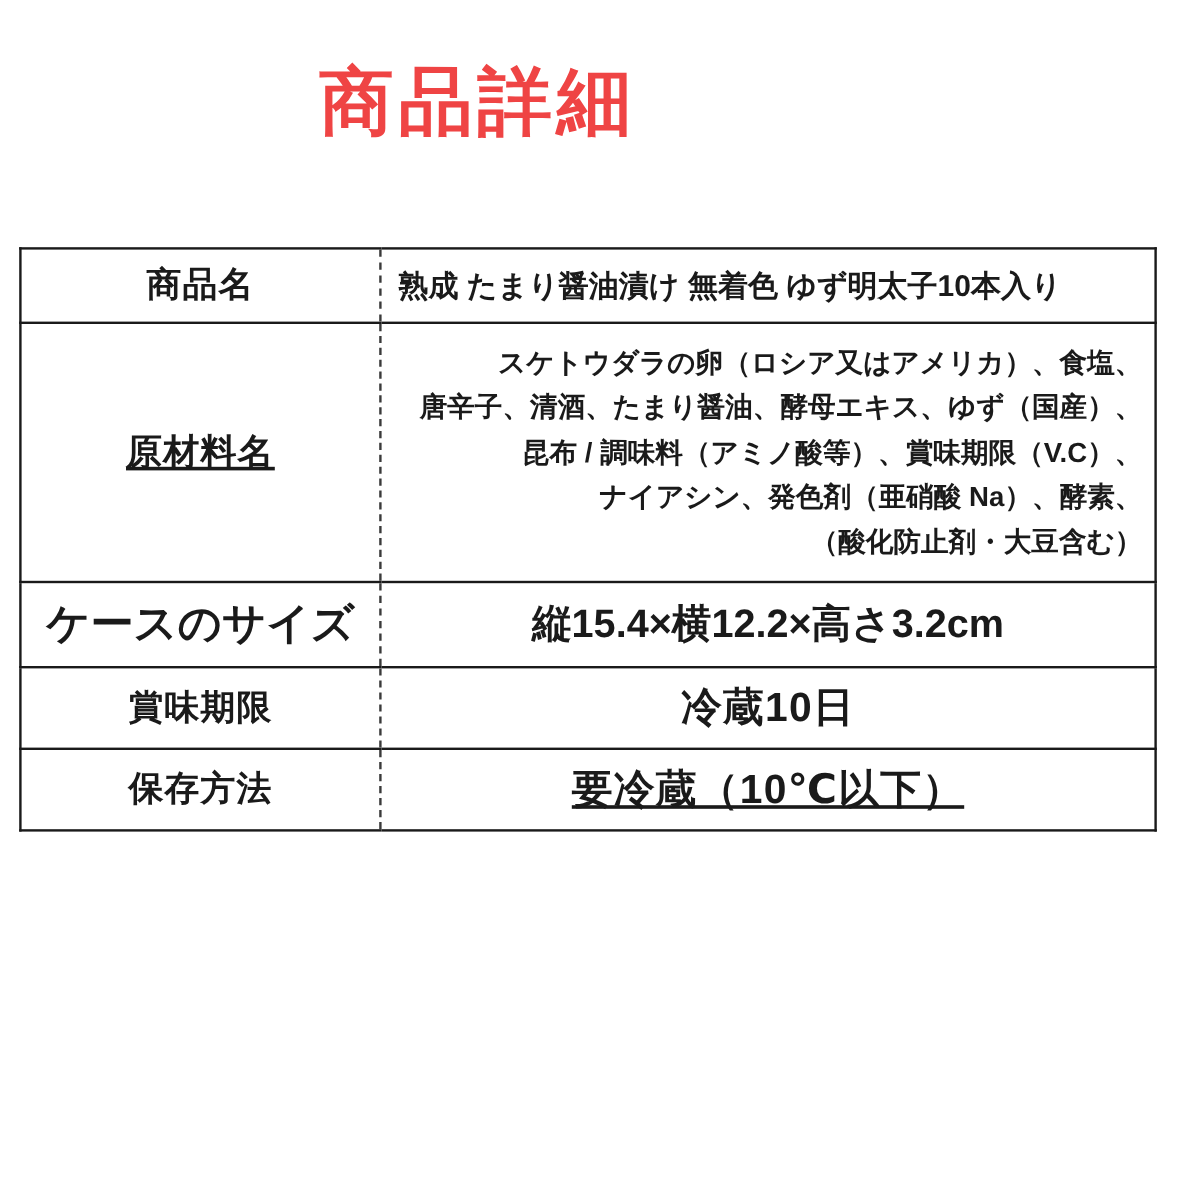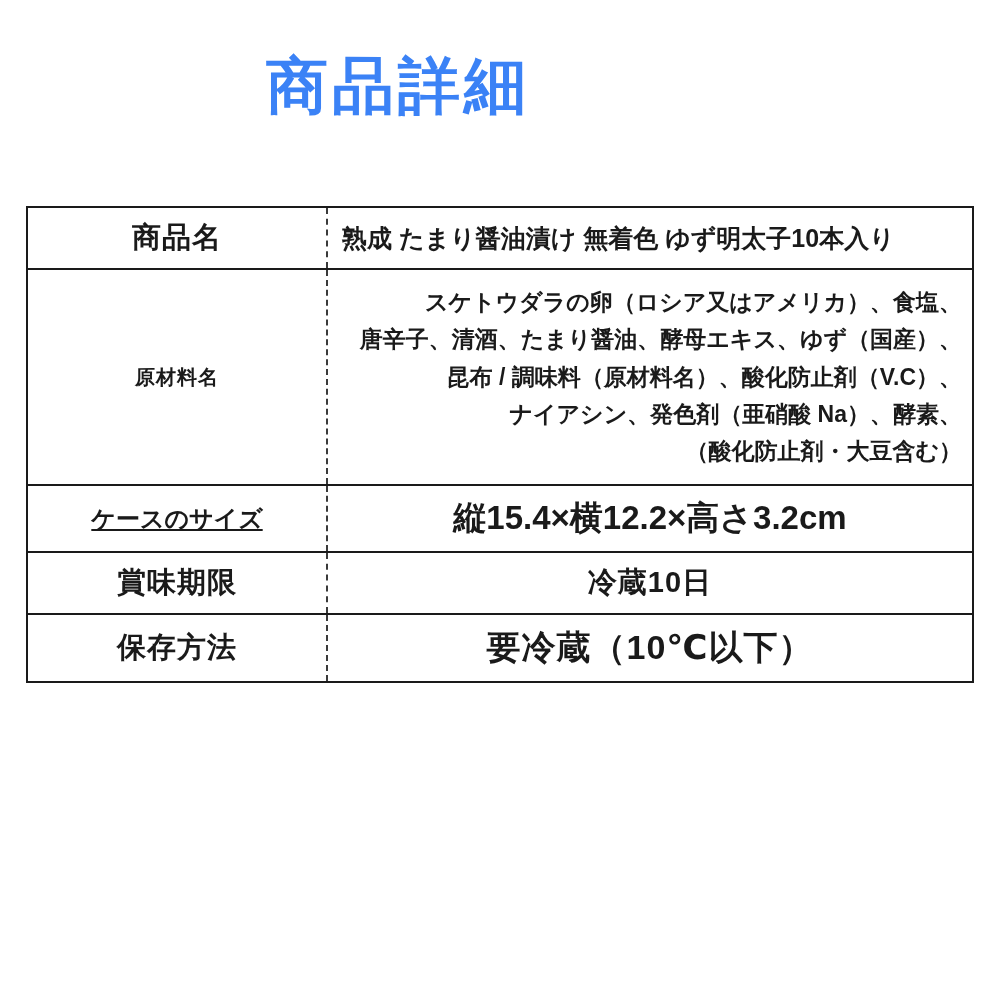--- a/index.html
+++ b/index.html
@@ -20,27 +20,27 @@
   }
   .title {
     position: absolute;
     top: 52px;
     left: 0;
     width: 796px;
     text-align: center;
     font-size: 62px;
     font-weight: bold;
     letter-spacing: 4px;
-    color: #3b82f6;
+    color: #ef4444;
     line-height: 1.1;
   }
   .spec-table {
     position: absolute;
     top: 206px;
-    left: 26px;
+    left: 16px;
     width: 948px;
     border-collapse: collapse;
     table-layout: fixed;
   }
   .spec-table td {
     border: 2px solid #1a1a1a;
     color: #1a1a1a;
     vertical-align: middle;
   }
   
@@ -62,33 +62,33 @@
     margin-top: 32px;
   }
   
   tr.r-name td.value {
     font-size: 25px;
     letter-spacing: 0px;
     white-space: nowrap;
     padding-left: 14px;
     text-align: left;
   }
-  tr.r-ingredients td.label { font-size: 20px; }
+  tr.r-ingredients td.label { font-size: 30px; text-decoration: underline; }
   tr.r-ingredients td.value {
     text-align: right;
     font-size: 23px;
     font-weight: bold;
     line-height: 1.62;
     padding: 14px 10px 14px 14px;
   }
   tr.r-volume td.value { font-size: 36px; letter-spacing: 2px; }
-  tr.r-case td.label { font-size: 24px; letter-spacing: 0px; text-decoration: underline; }
+  tr.r-case td.label { font-size: 36px; letter-spacing: 0px; }
   tr.r-case td.value { font-size: 33px; letter-spacing: 0px; }
-  tr.r-expiry td.value { font-size: 29px; letter-spacing: 1px; }
-  tr.r-storage td.value { font-size: 34px; letter-spacing: 1px; }
+  tr.r-expiry td.value { font-size: 34px; letter-spacing: 1px; }
+  tr.r-storage td.value { font-size: 34px; letter-spacing: 1px; text-decoration: underline; }
   tr.r-maker td.value { font-size: 32px; letter-spacing: 0px; }
 
   .ing-line { display: block; }
 </style>
 </head>
 <body>
 
 <div id="page">
 
   <div class="title">商品詳細</div>
@@ -97,21 +97,21 @@
     <tbody>
       <tr class="r-name">
         <td class="label">商品名</td>
         <td class="value">熟成 たまり醤油漬け 無着色 ゆず明太子10本入り</td>
       </tr>
       <tr class="r-ingredients">
         <td class="label">原材料名</td>
         <td class="value">
           <span class="ing-line">スケトウダラの卵（ロシア又はアメリカ）、食塩、</span>
           <span class="ing-line">唐辛子、清酒、たまり醤油、酵母エキス、ゆず（国産）、</span>
-          <span class="ing-line">昆布 / 調味料（原材料名）、酸化防止剤（V.C）、</span>
+          <span class="ing-line">昆布 / 調味料（アミノ酸等）、賞味期限（V.C）、</span>
           <span class="ing-line">ナイアシン、発色剤（亜硝酸 Na）、酵素、</span>
           <span class="ing-line">（酸化防止剤・大豆含む）</span>
         </td>
       </tr>
       <tr class="r-case">
         <td class="label">ケースのサイズ</td>
         <td class="value">縦15.4×横12.2×高さ3.2cm</td>
       </tr>
       <tr class="r-expiry">
         <td class="label">賞味期限</td>

